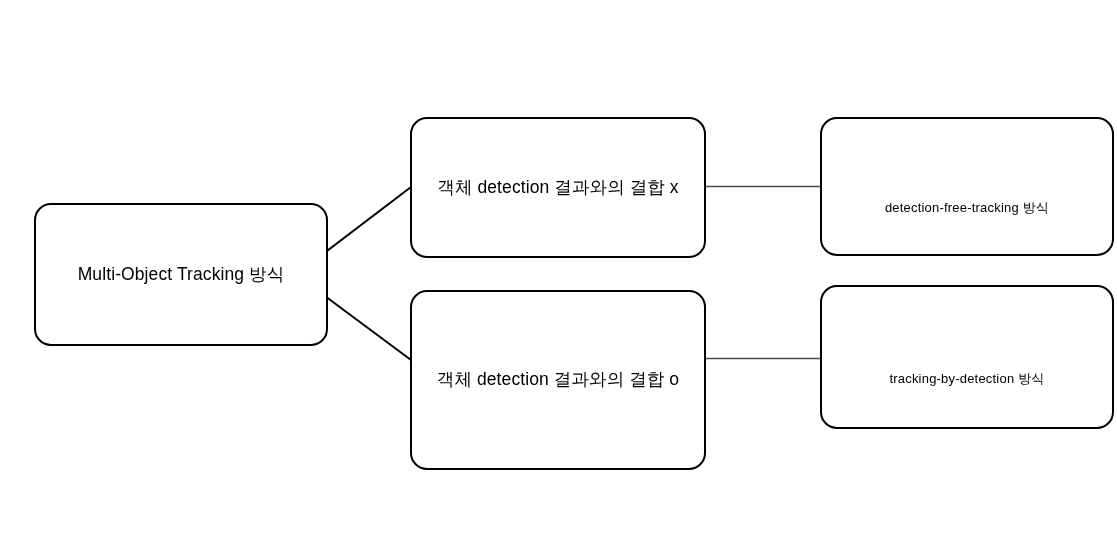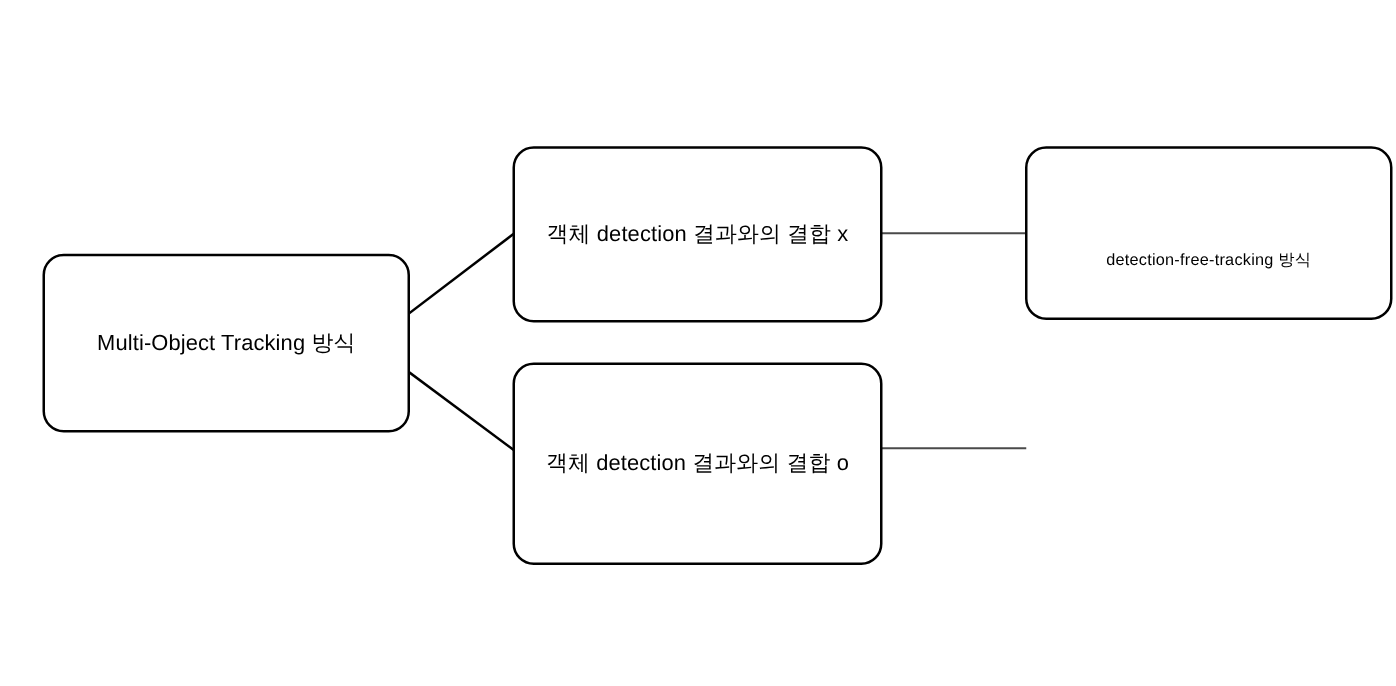--- a/index.html
+++ b/index.html
@@ -62,21 +62,21 @@
   #node-detection-x {
     left: 410px;
     top: 117px;
     width: 296px;
     height: 141px;
   }
   #node-detection-o {
     left: 410px;
     top: 290px;
     width: 296px;
-    height: 162px;
+    height: 180px;
   }
   
   #node-detection-free-tracking {
     left: 820px;
     top: 117px;
     width: 294px;
     height: 139px;
   }
   #node-tracking-by-detection {
     left: 820px;
@@ -107,14 +107,17 @@
   </div>
 
   <div class="node" id="node-detection-o">
     <span class="node-label">객체 detection 결과와의 결합 o</span>
   </div>
 
   <div class="node" id="node-detection-free-tracking">
     <span class="node-label bold">detection-free-tracking 방식</span>
   </div>
 
+  <div class="node" id="node-tracking-by-detection">
+    <span class="node-label bold">tracking-by-detection 방식</span>
+  </div>
 
 </div>
 
 </body></html>

